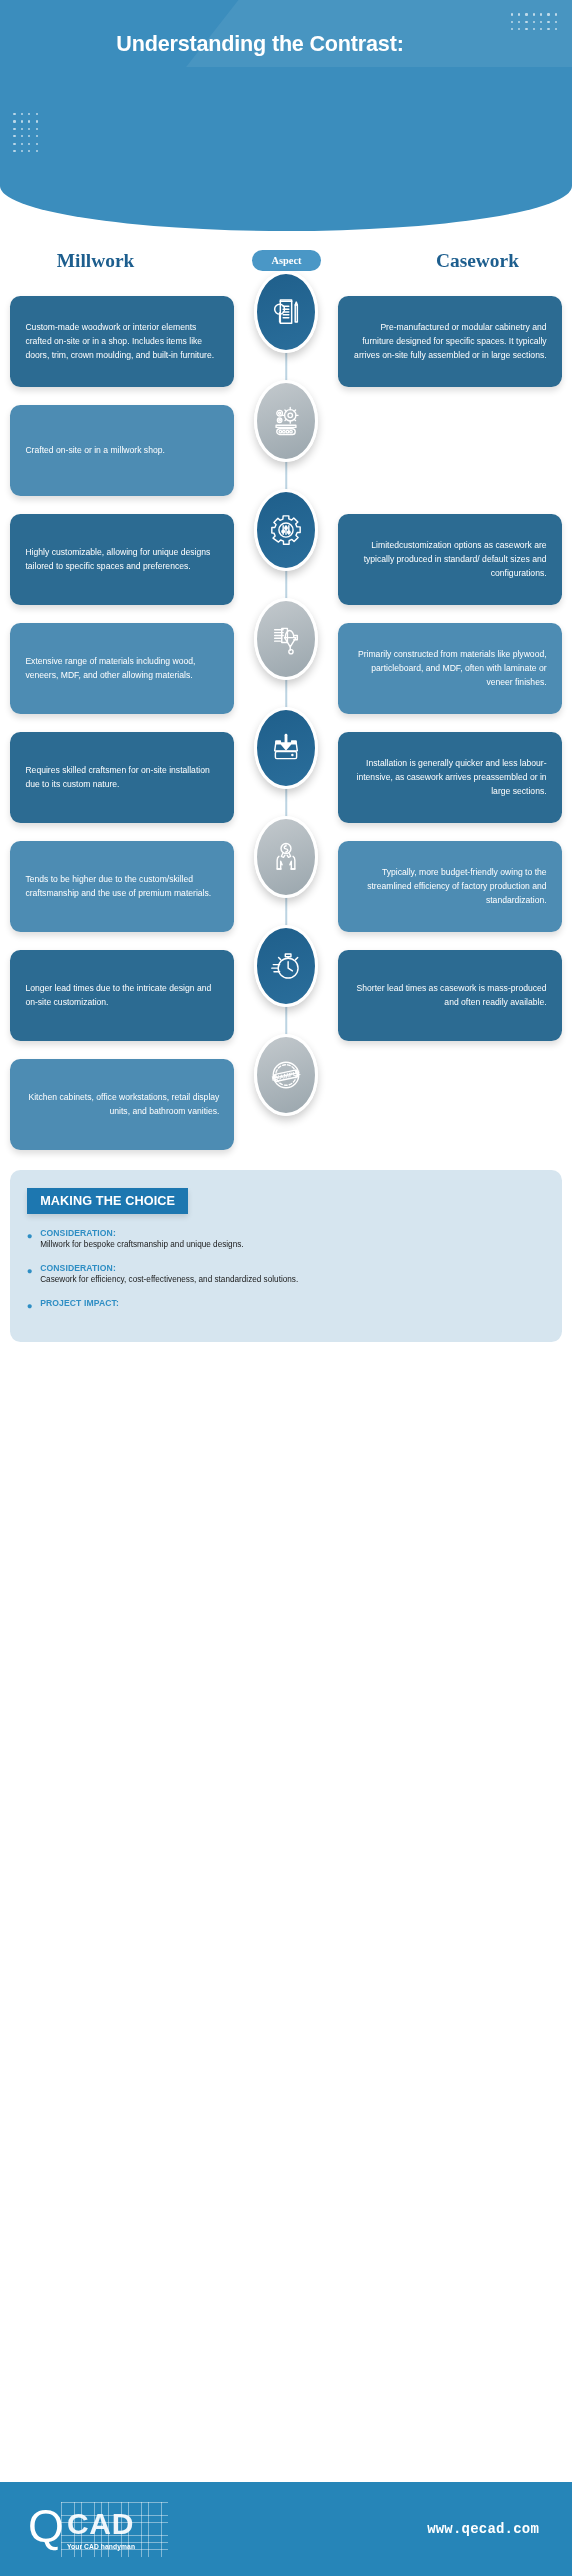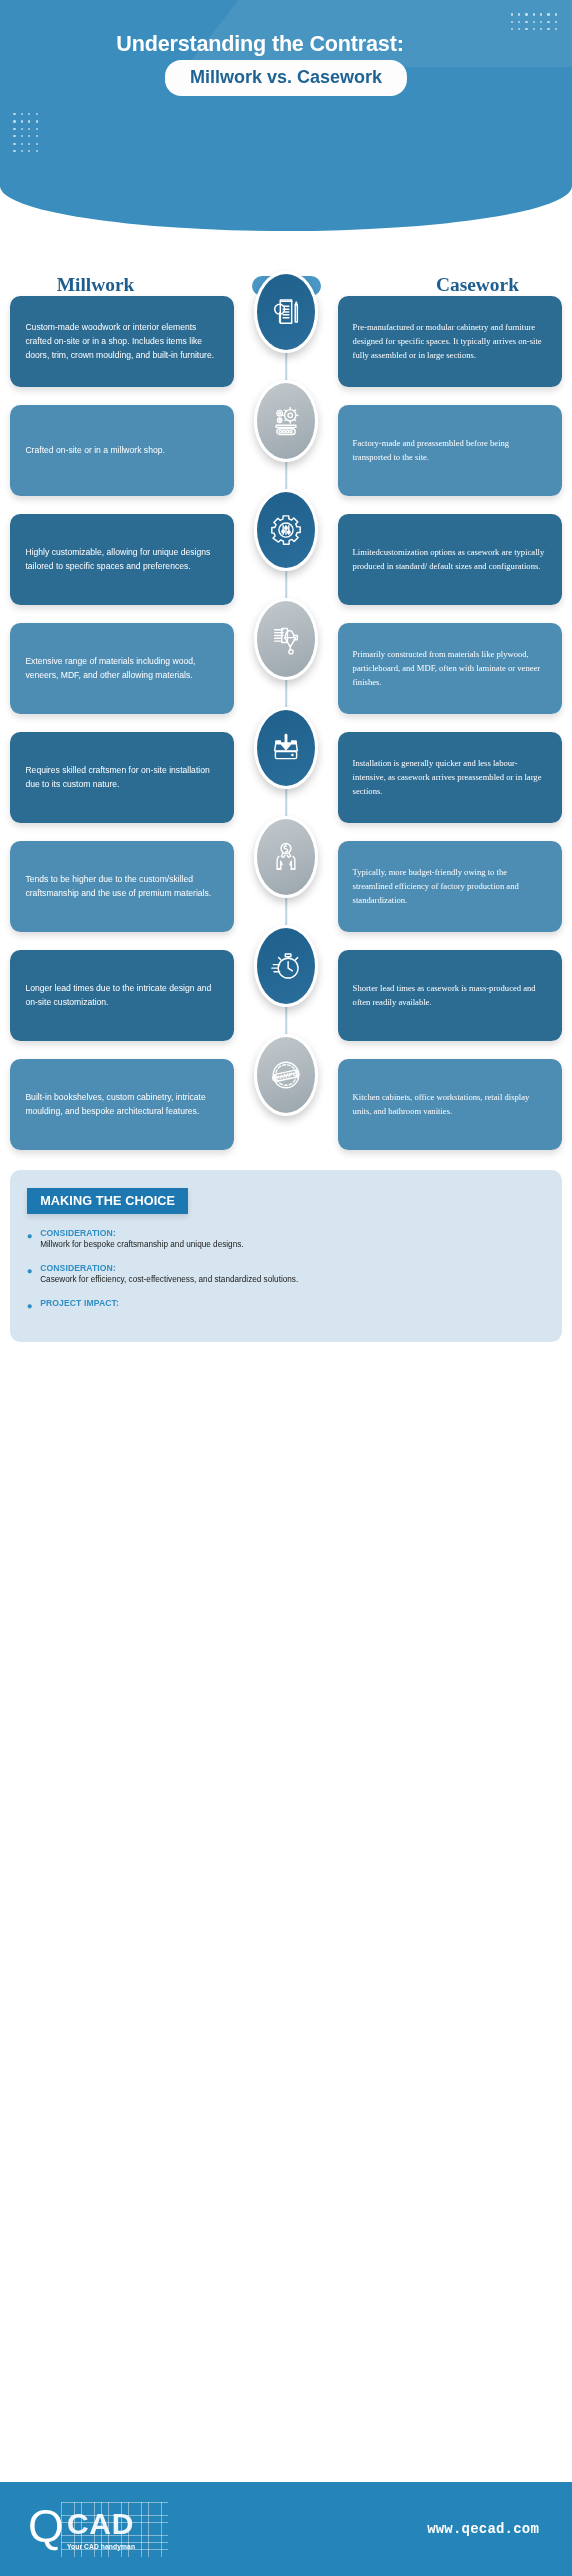--- a/index.html
+++ b/index.html
@@ -68,21 +68,21 @@
     white-space: nowrap;
     font-family: "Liberation Sans Narrow", "Liberation Sans", sans-serif;
   }
 
   
   .col-headers {
     position: relative;
     height: 46px;
     margin-top: 19.4px;
     display: flex;
-    align-items: flex-end;
+    align-items: flex-start;
   }
   .col-head {
     flex: 0 0 191px;
     text-align: center;
     font-family: "Liberation Serif", serif;
     font-weight: bold;
     font-size: 19.4px;
     color: #1d5e8e;
   }
   .aspect-pill {
@@ -131,21 +131,21 @@
     font-size: 8.6px;
     line-height: 1.62;
     display: flex;
     align-items: center;
     box-shadow: 0 3.7px 6.7px rgba(0,0,0,0.13);
     position: relative;
     z-index: 1;
     min-height: 91px;
   }
   .card.left  { text-align: left; }
-  .card.right { justify-content: flex-end; font-family: Liberation Serif, serif; }
+  .card.right { text-align: right; justify-content: flex-end; }
 
   .row.tone-dark  .card { background: #2c6b92; }
   .row.tone-light .card { background: #4d8cb3; }
 
   .badge {
     position: absolute;
     left: 50%;
     top: -25px;
     transform: translateX(-50%);
     width: 64px; height: 82px;
@@ -308,21 +308,20 @@
       <span></span>
       <span></span>
       <span></span>
     <span></span>
       <span></span>
       <span></span>
       <span></span>
   </div>
 
   <div class="title-main">Understanding the Contrast:</div>
-  <div class="title-pill">Millwork vs. Casework</div>
 </div>
 
 <div class="col-headers">
   <div class="col-head">Millwork</div>
   <div class="aspect-pill">
     <span>Aspect</span>
   </div>
   <div class="col-head">Casework</div>
 </div>
 
@@ -356,21 +355,20 @@
           <circle cx="15" cy="23" r="3.2"></circle>
           <circle cx="15" cy="23" r="1.2"></circle>
           <path d="M10 30h28v3H10z"></path>
           <rect x="11" y="35" width="26" height="8" rx="4"></rect>
           <circle cx="16" cy="39" r="1.8"></circle>
           <circle cx="21" cy="39" r="1.8"></circle>
           <circle cx="26" cy="39" r="1.8"></circle>
           <circle cx="31" cy="39" r="1.8"></circle>
         </svg>
       </div>
-      <div class="card right">Factory-made and preassembled before being transported to the site.</div>
     </div>
     <div class="row tone-dark">
       <div class="stem"></div>
       <div class="card left">Highly customizable, allowing for unique designs tailored to specific spaces and preferences.</div>
       <div class="badge">
         <svg viewBox="0 0 48 48" fill="none" stroke="#fff" stroke-width="2" stroke-linecap="round" stroke-linejoin="round">
           <path d="M20 4h8v4.2l4 1.7 3-3 5.7 5.7-3 3 1.7 4H44v8h-4.2l-1.7 4 3 3-5.7 5.7-3-3-4 1.7V44h-8v-4.2l-4-1.7-3 3L5.7 35.4l3-3-1.7-4H4v-8h4.2l1.7-4-3-3L12.6 7.4l3 3 4-1.7z"></path>
           <circle cx="24" cy="24" r="10"></circle>
           <path d="M20 18v12M24 18v12M28 18v12"></path>
           <circle cx="20" cy="26" r="1.8" fill="#fff"></circle>
@@ -435,21 +433,20 @@
           <path d="M27 18v9l6 4"></path>
           <path d="M23 7h8v4h-8z"></path>
           <path d="M27 11v2"></path>
           <path d="M37.5 15l3-3M16.5 15l-3-3"></path>
           <path d="M6 22h9M4 27h8M7 32h8"></path>
         </svg>
       </div>
       <div class="card right">Shorter lead times as casework is mass-produced and often readily available.</div>
     </div>
     <div class="row tone-light">
-      <div class="card left">Built-in bookshelves, custom cabinetry, intricate moulding, and bespoke architectural features.</div>
       <div class="badge">
         <svg viewBox="0 0 48 48" fill="none" stroke="#fff" stroke-width="2" stroke-linecap="round" stroke-linejoin="round">
           <circle cx="24" cy="24" r="18"></circle>
           <circle cx="24" cy="24" r="14.5" stroke-dasharray="4 3"></circle>
           <path d="M8 28l32-7" stroke-width="2"></path>
           <rect x="8" y="20" width="32" height="10" rx="1.5" transform="rotate(-12 24 25)"></rect>
           <text x="24" y="28" font-family="Liberation Sans, sans-serif" font-size="8.5" font-weight="bold" fill="#fff" stroke="none" text-anchor="middle" transform="rotate(-12 24 25)">EXAMPLE</text>
         </svg>
       </div>
       <div class="card right">Kitchen cabinets, office workstations, retail display units, and bathroom vanities.</div>

